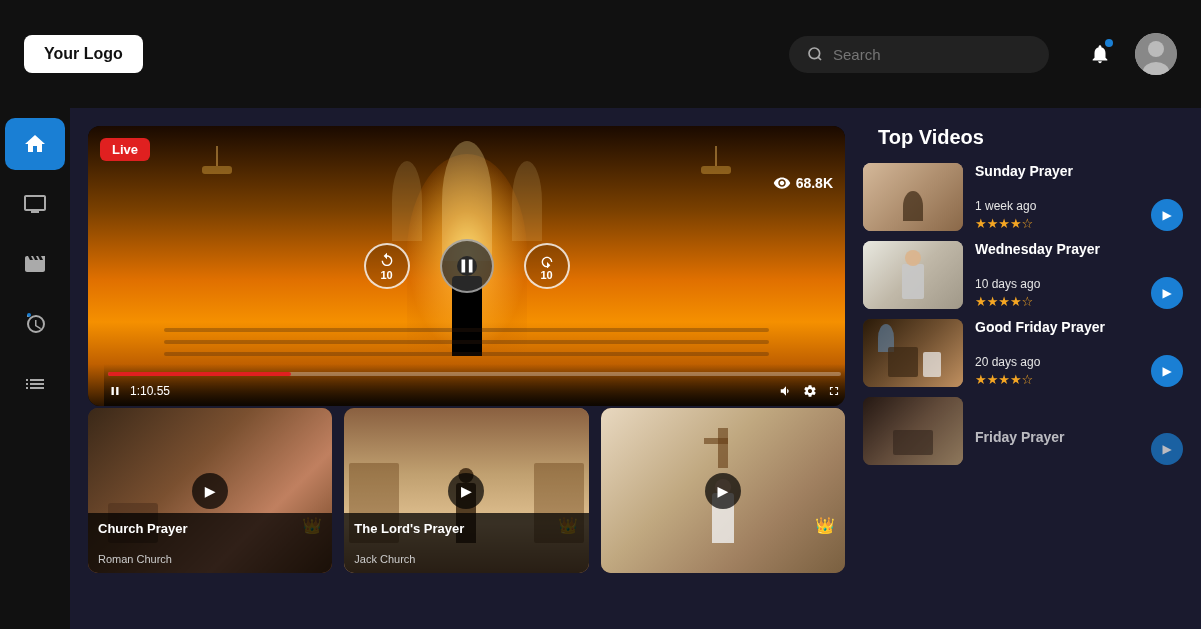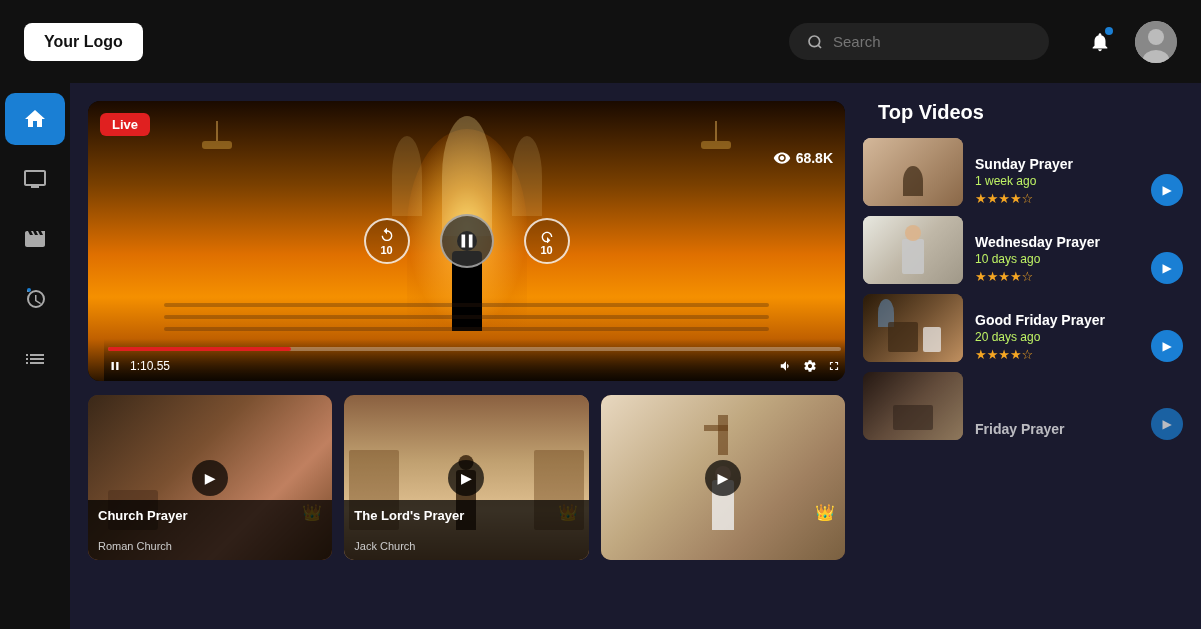--- a/index.html
+++ b/index.html
@@ -9,21 +9,21 @@
       background: #1a7fd4;
       font-family: 'Segoe UI', Arial, sans-serif;
       overflow: hidden;
       display: flex;
       flex-direction: column;
     }
 
     
     .header {
       background: #111;
-      height: 83px;
+      height: 108px;
       display: flex;
       align-items: center;
       padding: 0 24px;
       gap: 16px;
       flex-shrink: 0;
     }
     .logo-box {
       background: white;
       border-radius: 8px;
       padding: 10px 20px;
@@ -114,21 +114,21 @@
       gap: 0;
       padding: 18px 18px 0 18px;
       overflow: hidden;
     }
 
     
     .video-section {
       flex: 1;
       display: flex;
       flex-direction: column;
-      gap: 14px;
+      gap: 2px;
       margin-right: 18px;
       min-width: 0;
     }
 
     
     .video-player {
       position: relative;
       border-radius: 12px;
       overflow: hidden;
       background: #000;
@@ -313,21 +313,21 @@
       border-radius: 8px;
       overflow: hidden;
       flex-shrink: 0;
     }
     .vli-thumb-bg-1 { background: linear-gradient(135deg, #e8d8c8 0%, #b09080 60%, #7a5540 100%); }
     .vli-thumb-bg-2 { background: linear-gradient(135deg, #f0f0e8 0%, #c8c0b0 60%, #8a8070 100%); }
     .vli-thumb-bg-3 { background: linear-gradient(135deg, #302818 0%, #705030 60%, #c09060 100%); }
     .vli-thumb-bg-4 { background: linear-gradient(135deg, #2a1808 0%, #806040 60%, #c0a070 100%); }
     .vli-info { flex: 1; min-width: 0; }
     .vli-title { color: white; font-size: 14px; font-weight: 700; white-space: nowrap; overflow: hidden; text-overflow: ellipsis; }
-    .vli-date { color: #bef264; font-size: 12px; margin-top: 2px; }
+    .vli-date { color: #e5e5e5; font-size: 12px; margin-top: 20px; }
     .vli-stars { color: #f5a623; font-size: 13px; margin-top: 3px; }
     .vli-play-btn {
       width: 32px; height: 32px;
       background: #1a7fd4;
       border-radius: 50%;
       display: flex; align-items: center; justify-content: center;
       color: white; font-size: 12px;
       flex-shrink: 0; cursor: pointer;
     }
 

